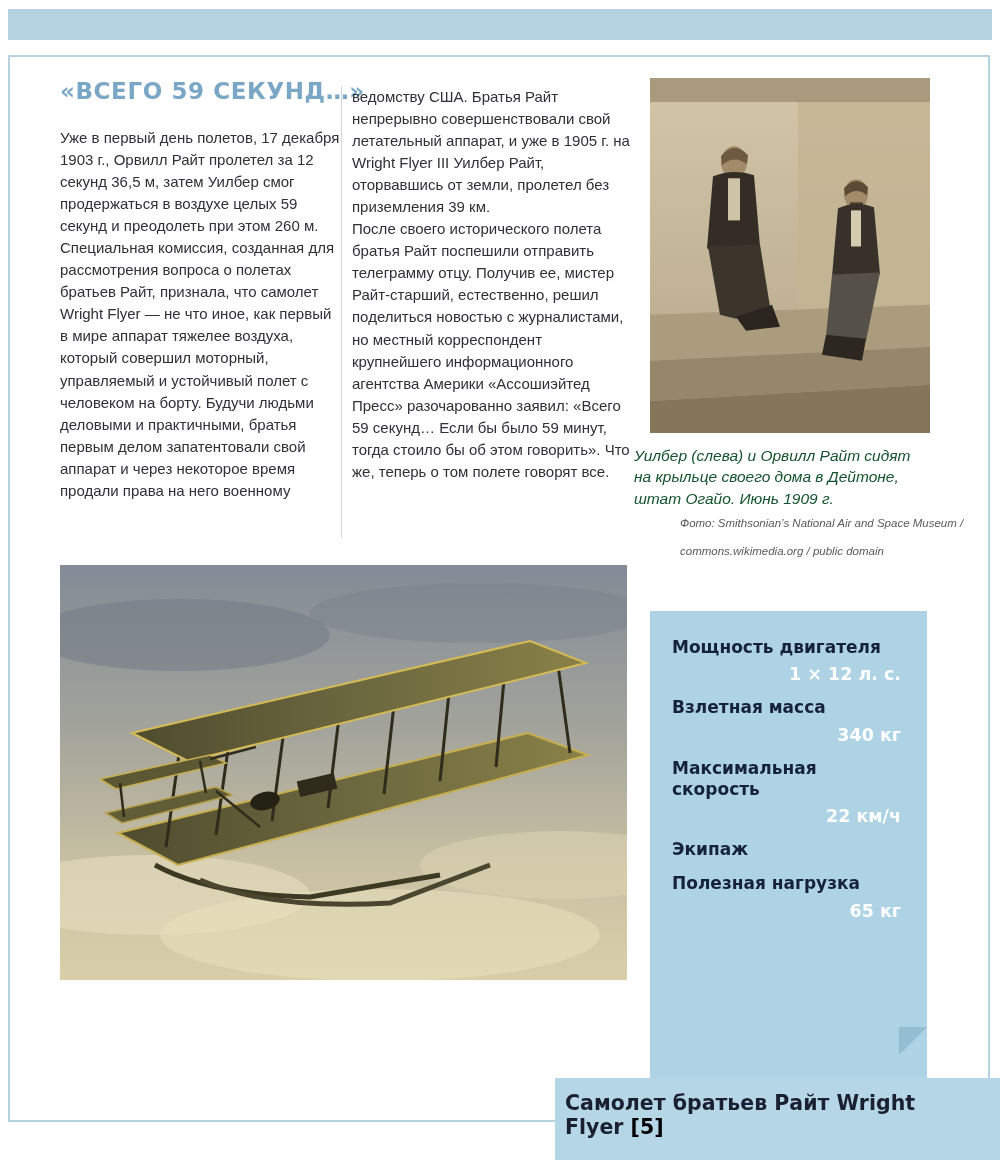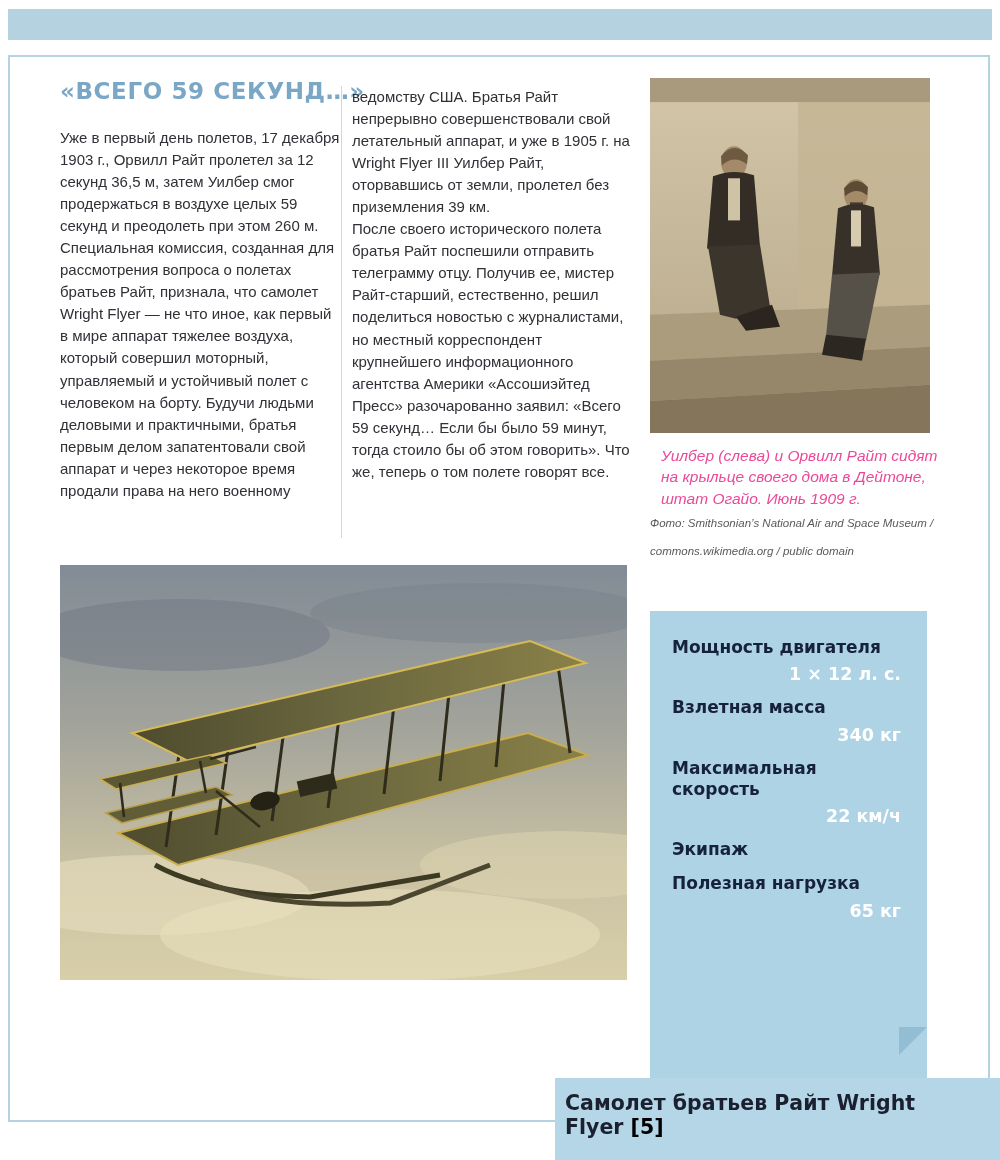--- a/index.html
+++ b/index.html
@@ -18,23 +18,23 @@
          color:var(--title-blue);font-family:"DejaVu Sans",sans-serif;}
 
   .col{position:absolute;width:281px;font-size:15px;line-height:1.47;color:var(--body-text);}
   .col p{margin:0;}
   .col1{left:60px;top:127px;}
   .col2{left:352px;top:86px;}
   .col-divider{position:absolute;left:341px;top:86px;width:1px;height:452px;background:#d6d6d6;}
 
   .photo{position:absolute;left:650px;top:78px;width:280px;height:355px;}
   .photo svg{display:block;width:100%;height:100%;}
-  .photo-caption{position:absolute;left:661px;top:445px;width:295px;font-style:italic;
-                 font-size:15.5px;line-height:1.38;color:#ec4899;}
-  .photo-credit{position:absolute;left:650px;top:510px;width:310px;font-style:italic;
+  .photo-caption{position:absolute;left:634px;top:445px;width:295px;font-style:italic;
+                 font-size:15.5px;line-height:1.38;color:#14532d;}
+  .photo-credit{position:absolute;left:680px;top:510px;width:310px;font-style:italic;
                 font-size:11.5px;line-height:2.4;color:#5a5a5a;}
 
   .aircraft{position:absolute;left:60px;top:565px;width:567px;height:415px;}
   .aircraft svg{display:block;width:100%;height:100%;}
   .aircraft-caption{position:absolute;left:60px;top:991px;width:590px;font-style:italic;
                     font-size:15.5px;line-height:1.4;color:#2b2b30;}
 
   .specs{position:absolute;left:650px;top:611px;width:277px;height:576px;background:var(--spec-bg);
          padding:26px 22px 0 22px;
          clip-path:polygon(0 0,100% 0,100% calc(100% - 28px),calc(100% - 28px) 100%,0 100%);}

